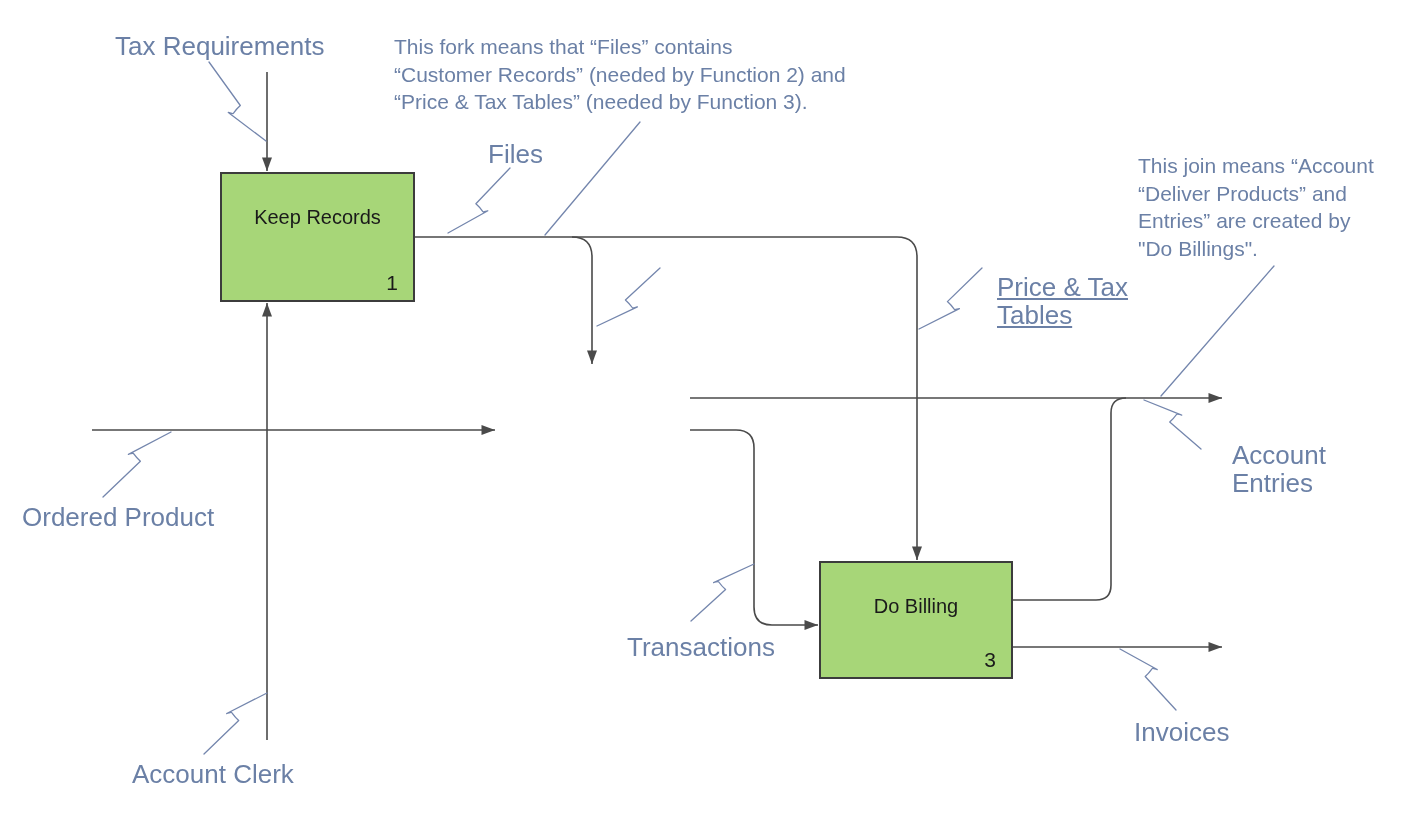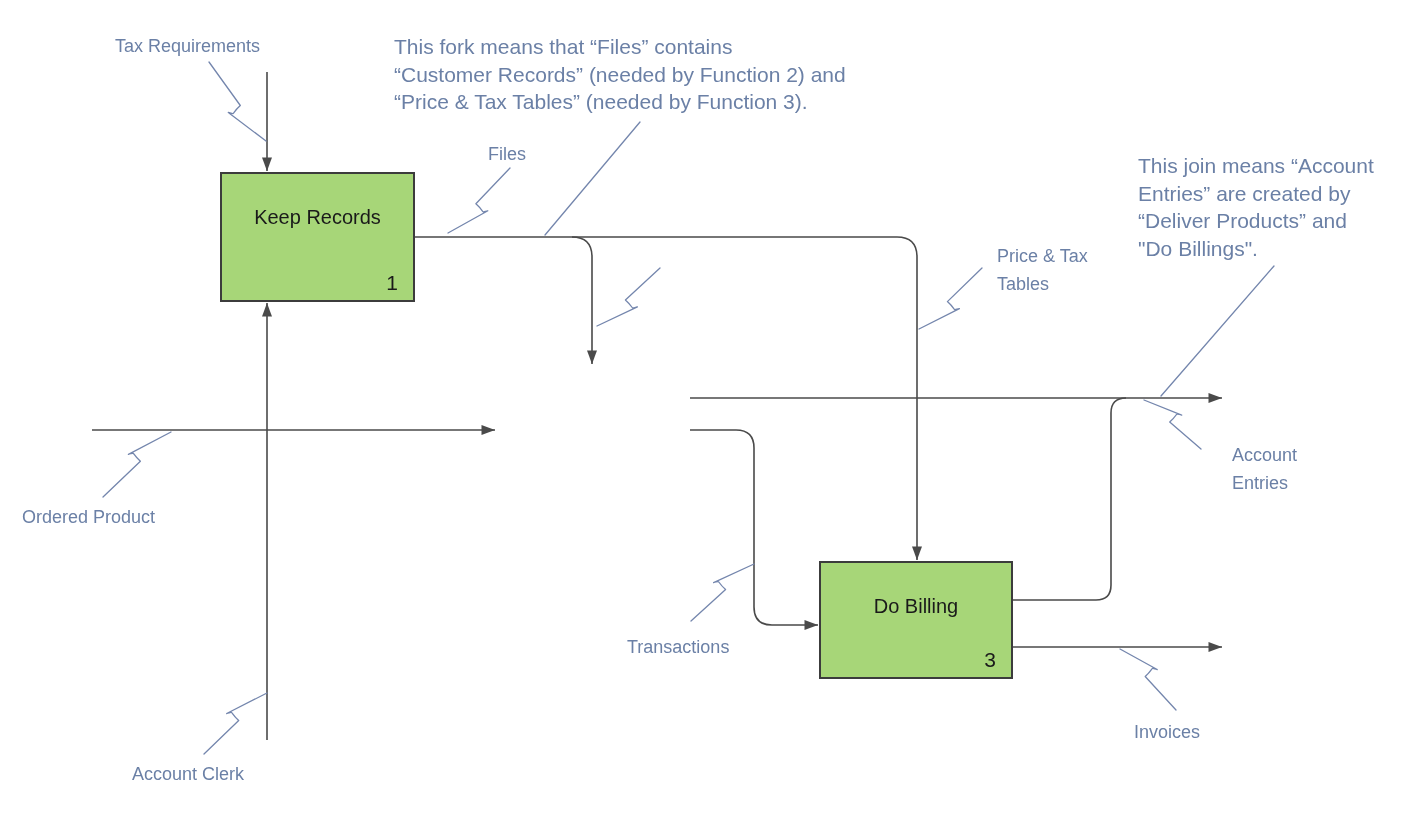--- a/index.html
+++ b/index.html
@@ -39,21 +39,21 @@
     white-space: nowrap;
   }
   .fnnum {
     position: absolute;
     right: 15px; bottom: 5px;
     font-size: 21px;
   }
   .lbl {
     position: absolute;
     color: var(--label-text);
-    font-size: 18px;
+    font-size: 26px;
     line-height: 28px;
     white-space: nowrap;
   }
   .note {
     position: absolute;
     color: var(--label-text);
     font-size: 21px;
     line-height: 27.5px;
   }
   .note div { white-space: nowrap; }
@@ -98,38 +98,38 @@
     <div class="fnlabel">Keep Records</div>
     <div class="fnnum">1</div>
   </div>
   <div class="fnbox" style="left:819px; top:561px; width:194px; height:118px;">
     <div class="fnlabel">Do Billing</div>
     <div class="fnnum">3</div>
   </div>
 
   <div class="lbl" style="left:115px; top:32px;">Tax Requirements</div>
   <div class="lbl" style="left:488px; top:140px;">Files</div>
-  <div class="lbl" style="left:997px; top:242px;">
+  <div class="lbl" style="left:997px; top:273px;text-decoration:underline;">
     <div>Price &amp; Tax</div>
     <div>Tables</div>
   </div>
   <div class="lbl" style="left:22px; top:503px;">Ordered Product</div>
   <div class="lbl" style="left:132px; top:760px;">Account Clerk</div>
   <div class="lbl" style="left:627px; top:633px;">Transactions</div>
   <div class="lbl" style="left:1217px; top:441px;margin-left:15px;">
     <div>Account</div>
     <div>Entries</div>
   </div>
   <div class="lbl" style="left:1134px; top:718px;">Invoices</div>
 
   <div class="note" style="left:394px; top:33px;">
     <div>This fork means that “Files” contains</div>
     <div>“Customer Records” (needed by Function 2) and</div>
     <div>“Price &amp; Tax Tables” (needed by Function 3).</div>
   </div>
   <div class="note" style="left:1138px; top:152px;">
     <div>This join means “Account</div>
+    <div>“Deliver Products” and</div>
     <div>Entries” are created by</div>
-    <div>“Deliver Products” and</div>
     <div>"Do Billings".</div>
   </div>
 
 </div>
 
 </body></html>

